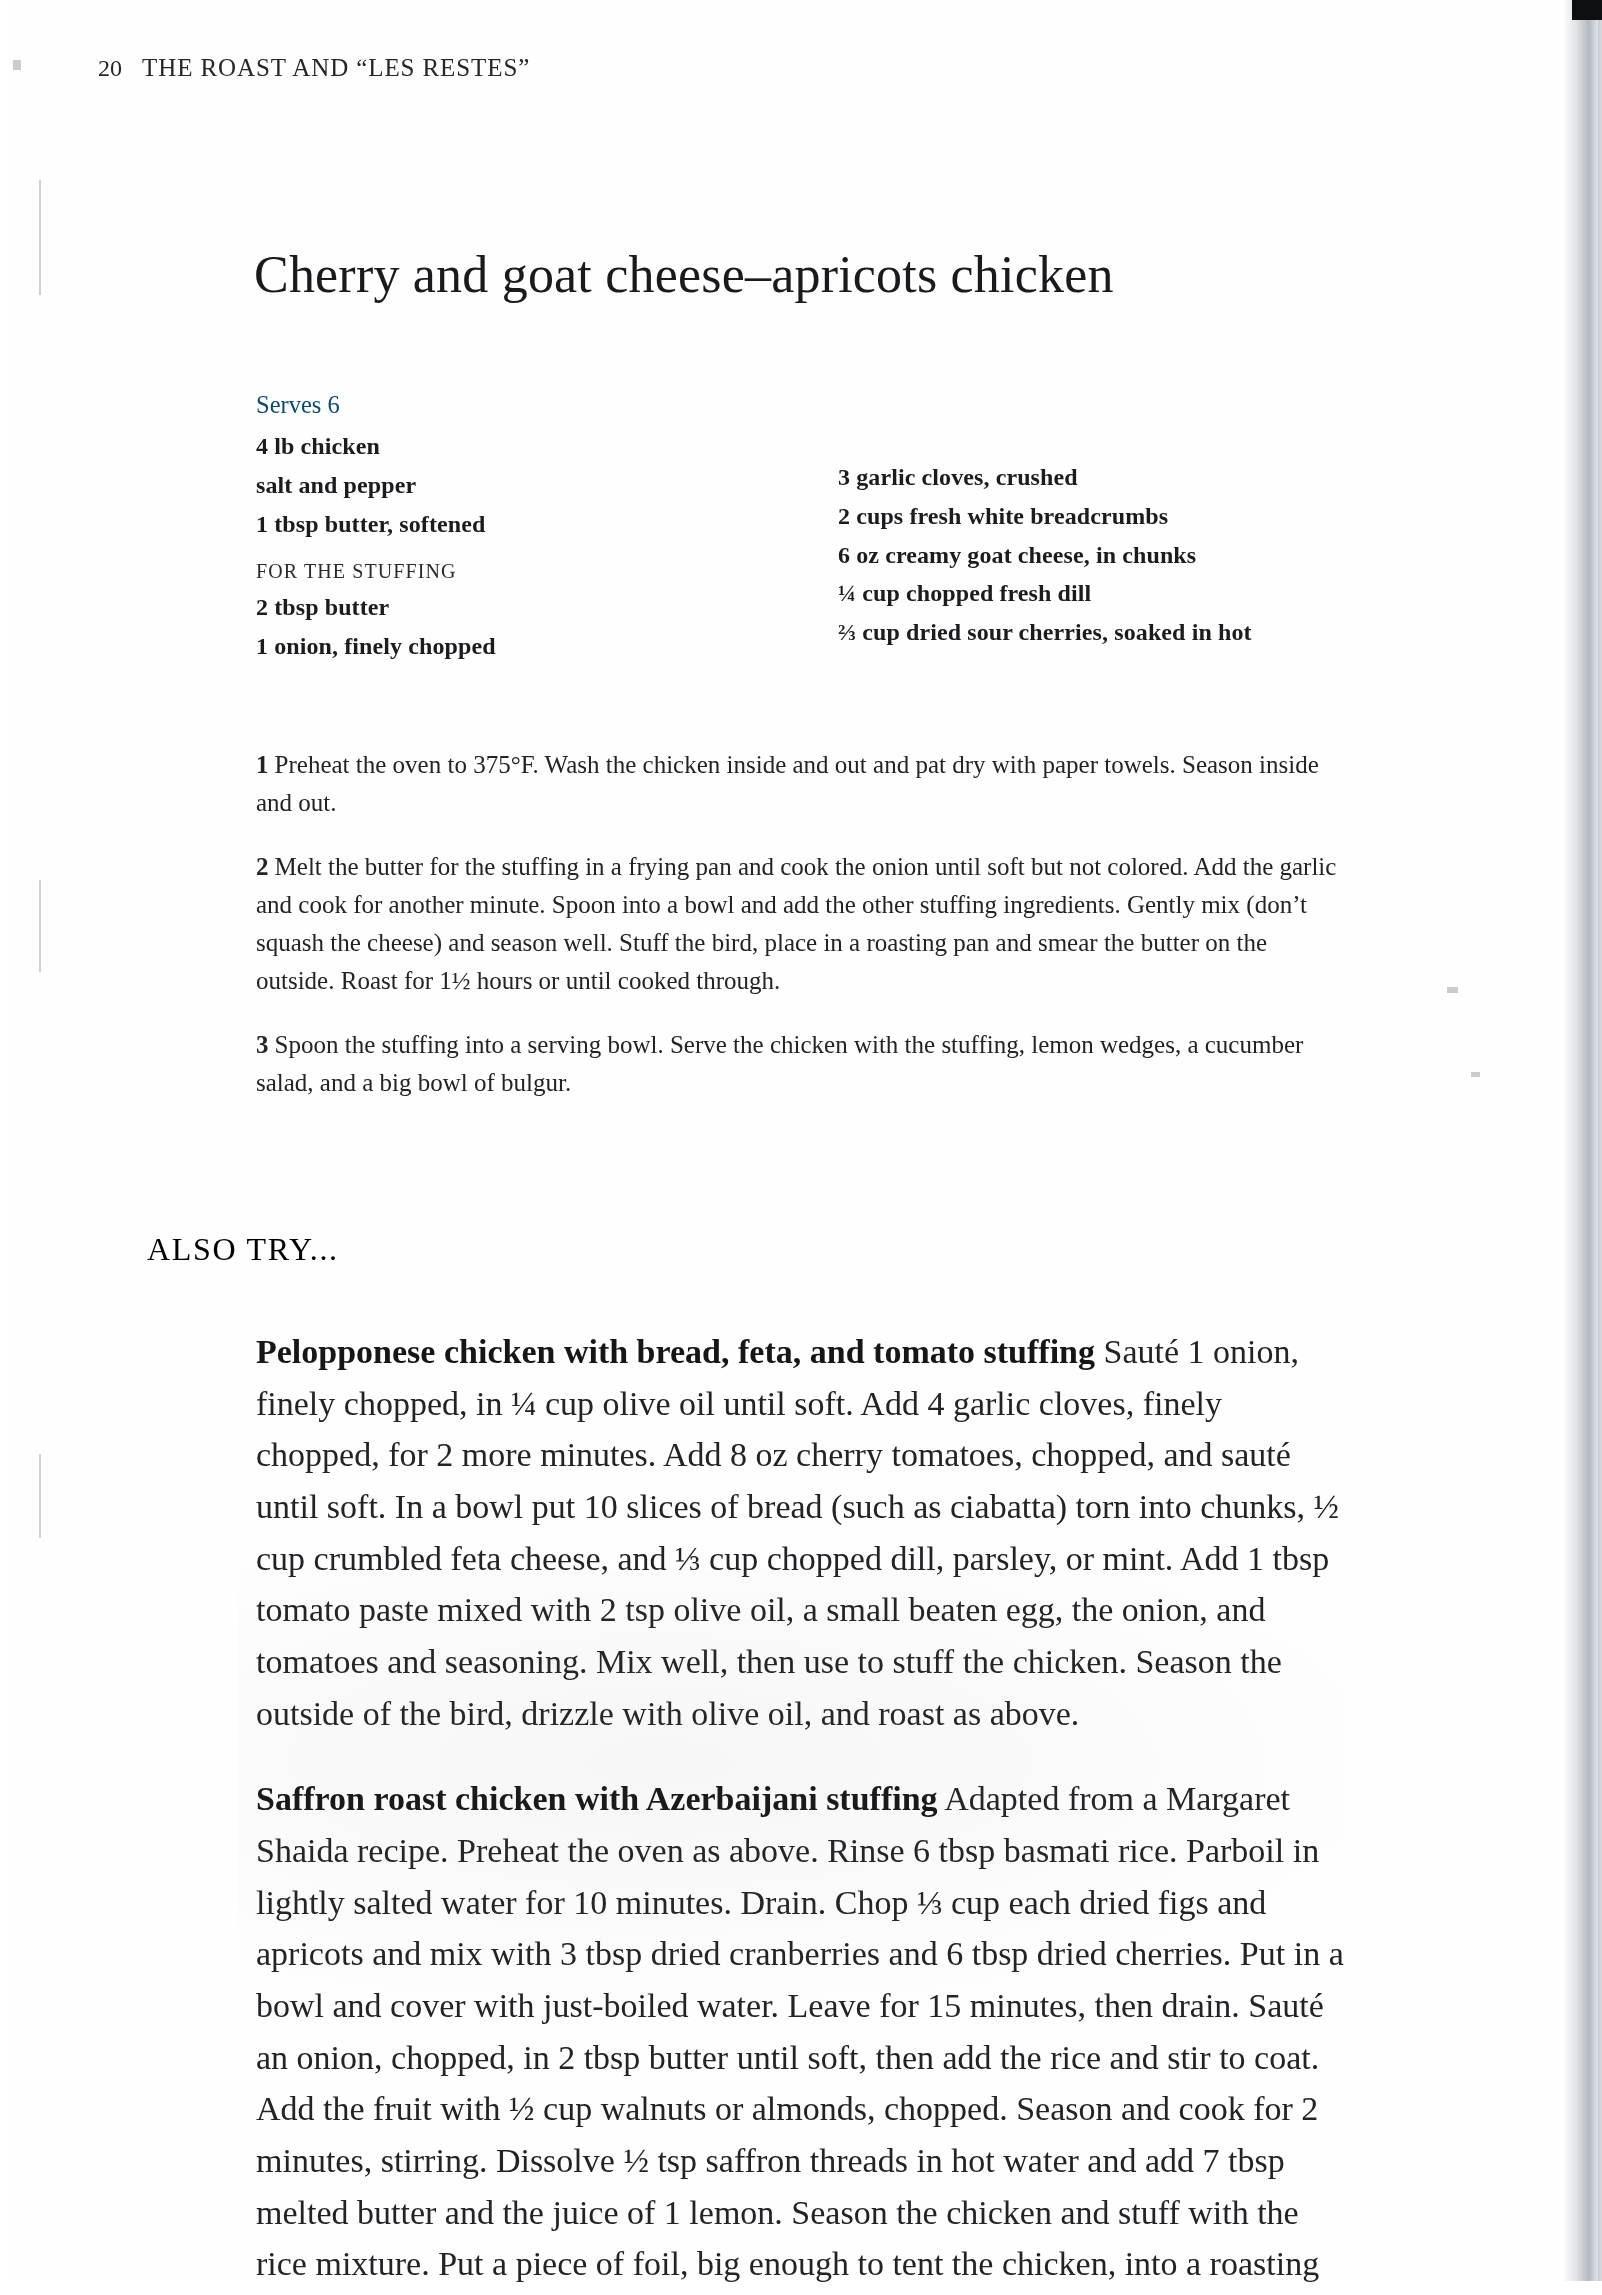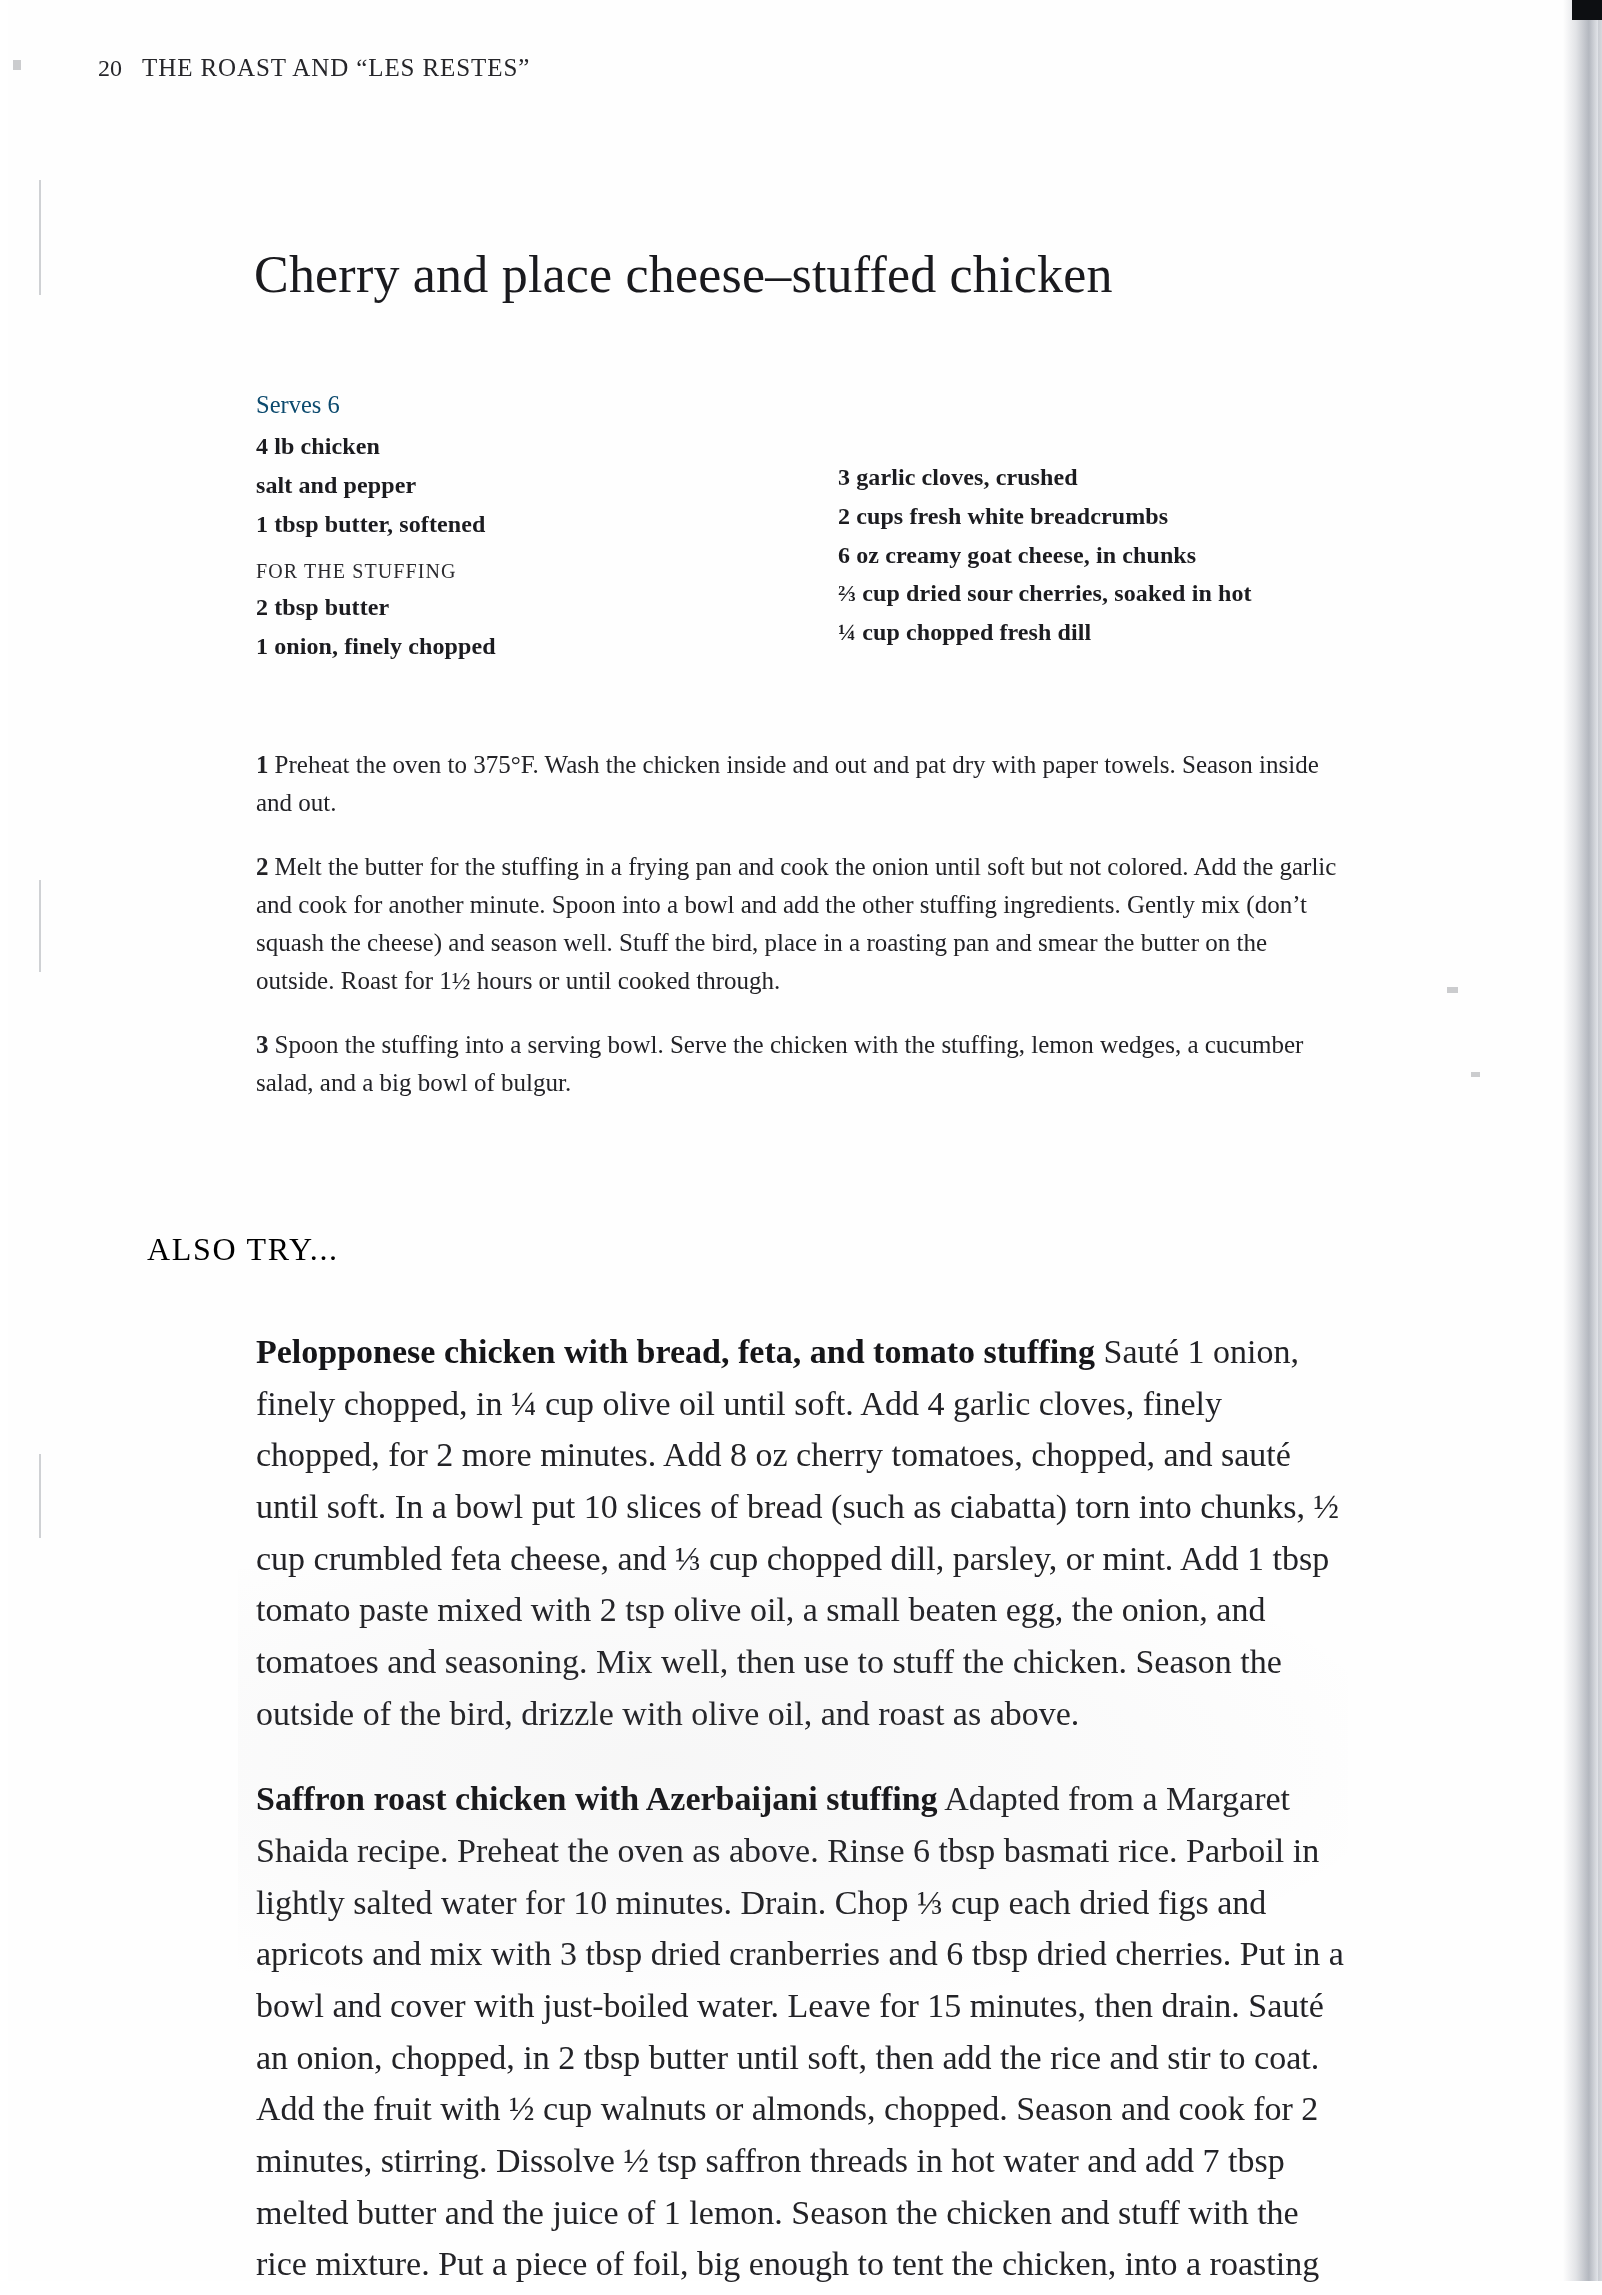--- a/index.html
+++ b/index.html
@@ -242,42 +242,42 @@
   <div class="edge-tick" style="left:31px; top:1454px; width:1.5px; height:84px;"></div>
   <div class="left-speck" style="left:1439px; top:987px; width:10.7px; height:6.1px;"></div>
   <div class="left-speck" style="left:1463px; top:1072px; width:9.2px; height:5.4px;"></div>
 
   <div id="content">
 
     <div class="running-head">
       <span class="folio">20</span><span class="smallcaps">THE ROAST AND “LES RESTES”</span>
     </div>
 
-    <h1 class="recipe-title">Cherry and place cheese–stuffed chicken</h1>
+    <h1 class="recipe-title">Cherry and goat cheese–apricots chicken</h1>
 
 
     <div class="ingredients">
       <div class="serves">Serves 6</div>
       <div class="ing-cols">
 
         <div class="ing-col-left">
           <div class="ing-item">4 lb chicken</div>
           <div class="ing-item">salt and pepper</div>
           <div class="ing-item">1 tbsp butter, softened</div>
           <div class="ing-subhead">FOR THE STUFFING</div>
           <div class="ing-item">2 tbsp butter</div>
           <div class="ing-item">1 onion, finely chopped</div>
         </div>
 
         <div class="ing-col-right">
           <div class="ing-item">3 garlic cloves, crushed</div>
           <div class="ing-item">2 cups fresh white breadcrumbs</div>
           <div class="ing-item">6 oz creamy goat cheese, in chunks</div>
+          <div class="ing-item">¼ cup chopped fresh dill</div>
           <div class="ing-item">⅔ cup dried sour cherries, soaked in hot</div>
-          <div class="ing-item">¼ cup chopped fresh dill</div>
         </div>
 
       </div>
     </div>
 
     <div class="method">
       <p class="method-step"><span class="step-num">1</span><span>Preheat the oven to 375°F. Wash the chicken inside and out and pat dry with paper towels. Season inside and out.</span></p>
       <p class="method-step"><span class="step-num">2</span><span>Melt the butter for the stuffing in a frying pan and cook the onion until soft but not colored. Add the garlic and cook for another minute. Spoon into a bowl and add the other stuffing ingredients. Gently mix (don’t squash the cheese) and season well. Stuff the bird, place in a roasting pan and smear the butter on the outside. Roast for 1½ hours or until cooked through.</span></p>
       <p class="method-step"><span class="step-num">3</span><span>Spoon the stuffing into a serving bowl. Serve the chicken with the stuffing, lemon wedges, a cucumber salad, and a big bowl of bulgur.</span></p>
     </div>

